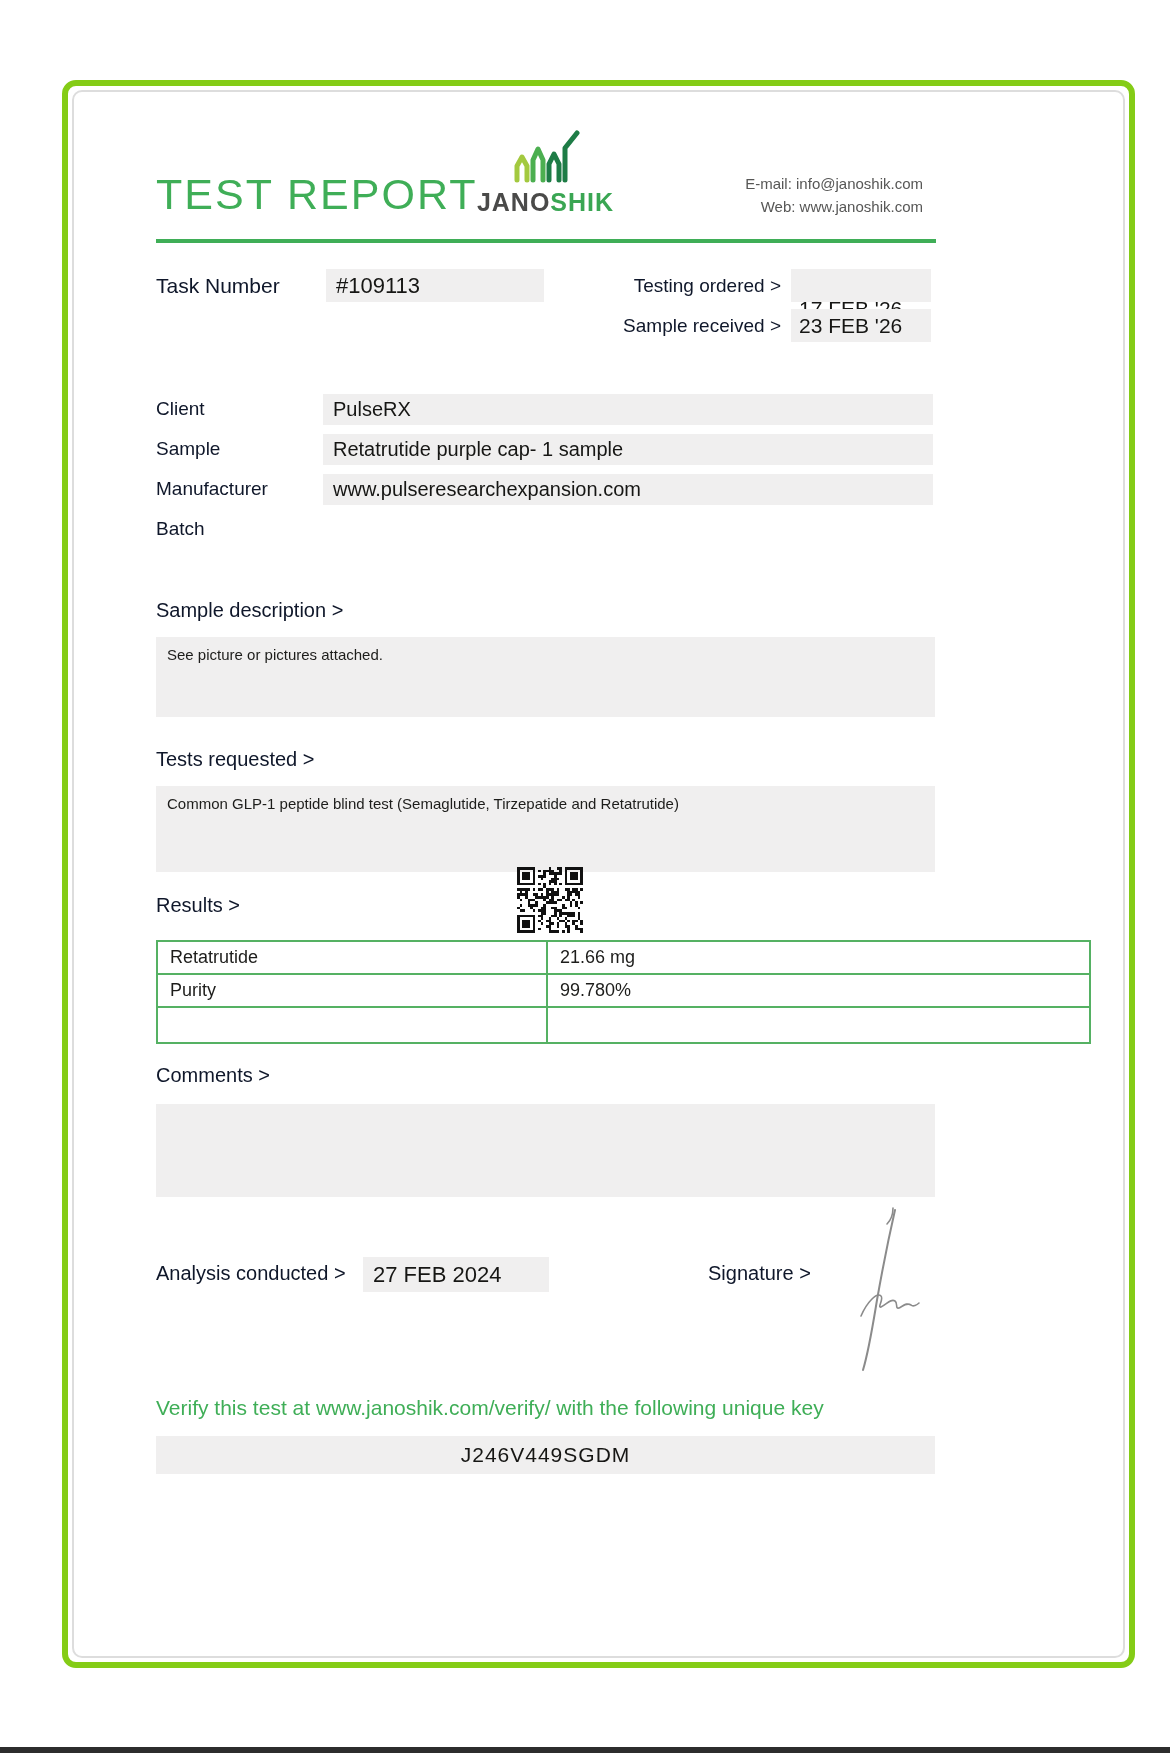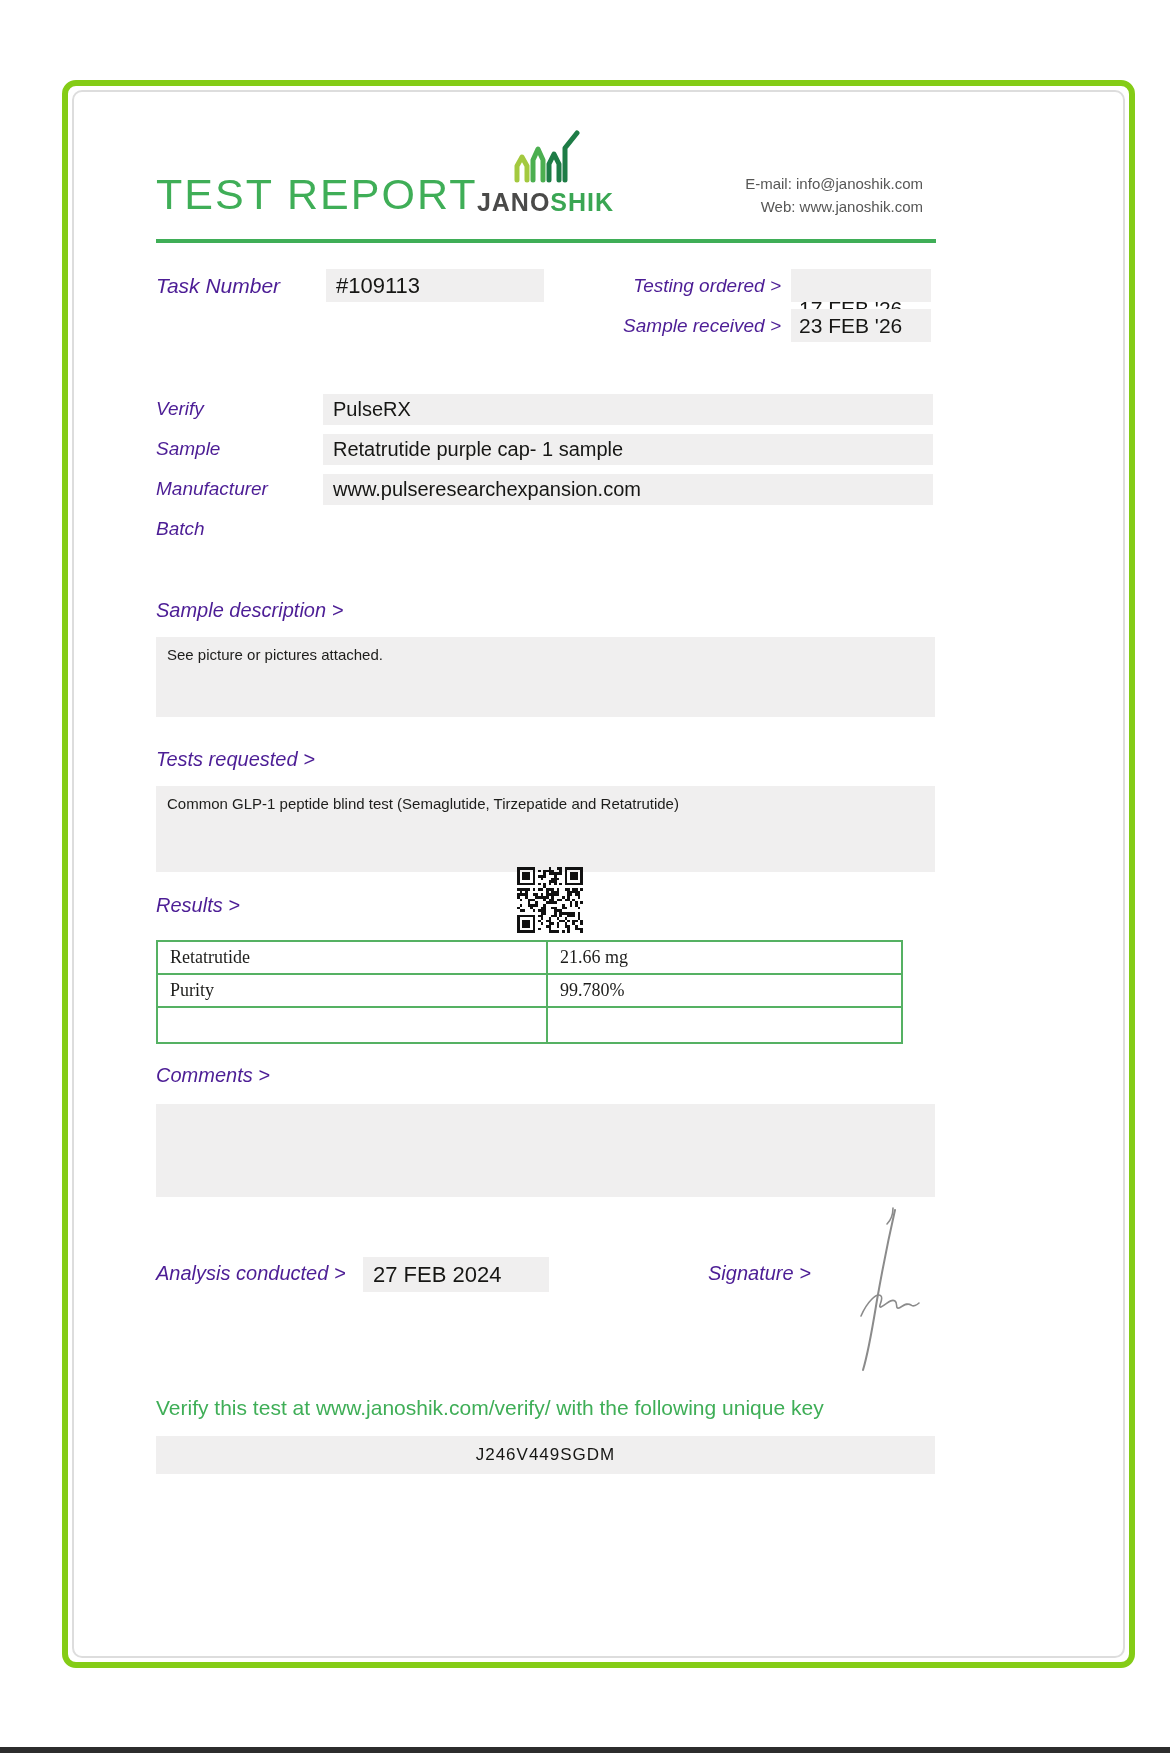--- a/index.html
+++ b/index.html
@@ -11,43 +11,42 @@
   }
   .card {
     position:absolute; left:62px; top:80px; width:1073px; height:1588px;
     border:6px solid #84cc16; border-radius:14px; background:#fff;
   }
   .card::after {
     content:""; position:absolute; inset:4px;
     border:2px solid #dddddd; border-radius:10px; pointer-events:none;
   }
   .abs { position:absolute; }
-  .label { font-size:20px; color:#4c1d95; white-space:nowrap;font-style:italic; }
+  .label { font-size:20px; color:#0f172a; white-space:nowrap; }
   .gbox { background:#f0efef; display:flex; align-items:center; }
   .gval { font-size:20px; color:#161614; padding-left:10px; white-space:nowrap; }
   .title {
     left:133px; top:164px; font-size:43px; letter-spacing:2px;
     color:#3fae57; font-weight:400;
   }
   .logo-icon { left:488px; top:124px; width:72px; height:56px; }
   .logo-text {
     left:450px; top:182px; width:145px; text-align:center;
     font-size:25px; font-weight:700; letter-spacing:1px; color:#4a4a49;
   }
   .logo-text .shik { color:#3aa653; }
   .contact {
     top:166px; right:253px; text-align:right; font-size:15px;
     line-height:23px; color:#575756;
   }
   .divider { left:133px; top:233px; width:780px; height:4px; background:#3fae57; }
   .desc-text { font-size:15px; color:#1d1d1b; padding:9px 11px; align-self:flex-start; }
   table.results {
-    position:absolute; left:133px; top:934px; width:747px;
+    position:absolute; left:133px; top:934px; width:935px;
     border-collapse:collapse;
-    font-family:Liberation Serif, serif;
   }
   table.results td {
     border:2px solid #55b163; height:33px; font-size:18px;
     padding:0 0 0 12px; background:#fff;
   }
   table.results td.c1 { width:390px; }
   .qr { left:494px; top:861px; width:66px; height:66px; }
   .sig { left:810px; top:1198px; width:90px; height:172px; }
   .verify {
     left:133px; top:1390px; width:790px; font-size:21px; color:#3fae57;
@@ -93,21 +92,21 @@
   <div class="abs label" style="left:525px; top:189px; width:188px; text-align:right; font-size:19px;">Testing ordered  &gt;</div>
   <div class="abs gbox" style="left:723px; top:183px; width:140px; height:33px;">
     <span class="gval" style="font-size:21px; padding-left:8px;margin-top:47px;">17 FEB '26</span>
   </div>
 
   <div class="abs label" style="left:525px; top:229px; width:188px; text-align:right; font-size:19px;">Sample received &gt;</div>
   <div class="abs gbox" style="left:723px; top:223px; width:140px; height:33px;">
     <span class="gval" style="font-size:21px; padding-left:8px;">23 FEB '26</span>
   </div>
 
-  <div class="abs label" style="left:88px; top:312px; font-size:19px;">Verify</div>
+  <div class="abs label" style="left:88px; top:312px; font-size:19px;">Client</div>
   <div class="abs gbox" style="left:255px; top:308px; width:610px; height:31px;">
     <span class="gval">PulseRX</span>
   </div>
 
   <div class="abs label" style="left:88px; top:352px; font-size:19px;">Sample</div>
   <div class="abs gbox" style="left:255px; top:348px; width:610px; height:31px;">
     <span class="gval">Retatrutide purple cap- 1 sample</span>
   </div>
 
   <div class="abs label" style="left:88px; top:392px; font-size:19px;">Manufacturer</div>
@@ -453,18 +452,18 @@
 
   <div class="abs label" style="left:640px; top:1176px;">Signature &gt;</div>
   <svg class="abs sig" style="left:765px; top:1118px;" viewBox="0 0 90 172" fill="none">
     <path d="M62 6 C57 28 50 62 44 96 C40 120 36 146 30 166" stroke="#8b8b8b" stroke-width="2" stroke-linecap="round"></path>
     <path d="M60 4 C60 10 58 16 54 20" stroke="#8b8b8b" stroke-width="1.6" stroke-linecap="round"></path>
     <path d="M28 112 C34 98 44 88 48 92 C51 95 44 104 48 103 C53 101 58 94 62 97 C65 99 62 105 66 104 C70 102 74 98 78 101 C80 103 84 101 86 99" stroke="#8b8b8b" stroke-width="1.6" stroke-linecap="round"></path>
   </svg>
 
   <div class="abs verify" style="left:88px; top:1310px;">Verify this test at www.janoshik.com/verify/ with the following unique key</div>
   <div class="abs gbox keybox" style="left:88px; top:1350px;">
-    <span class="gval" style="font-size:17px; letter-spacing:1px; padding-left:0;">J246V449SGDM</span>
+    <span class="gval" style="font-size:21px; letter-spacing:1px; padding-left:0;">J246V449SGDM</span>
   </div>
 
 </div>
 
 <div class="abs bottom-edge"></div>
 
 </body></html>

